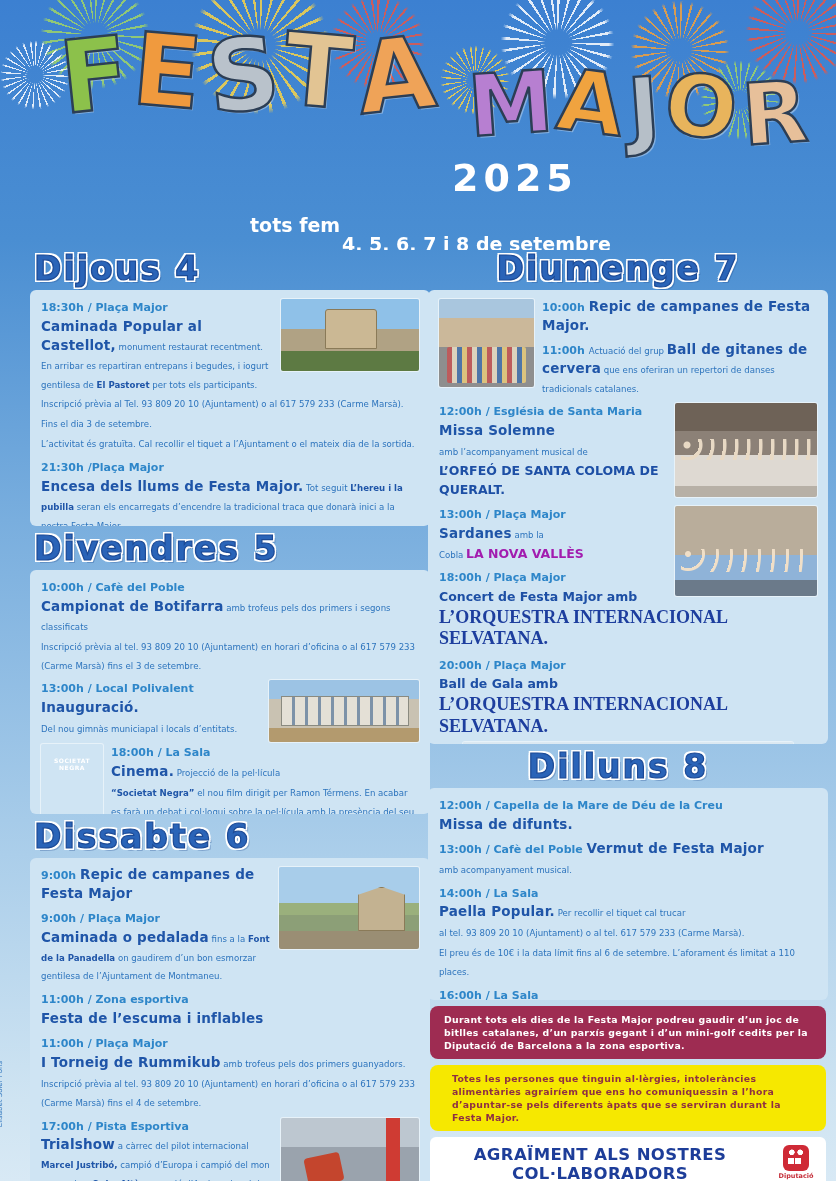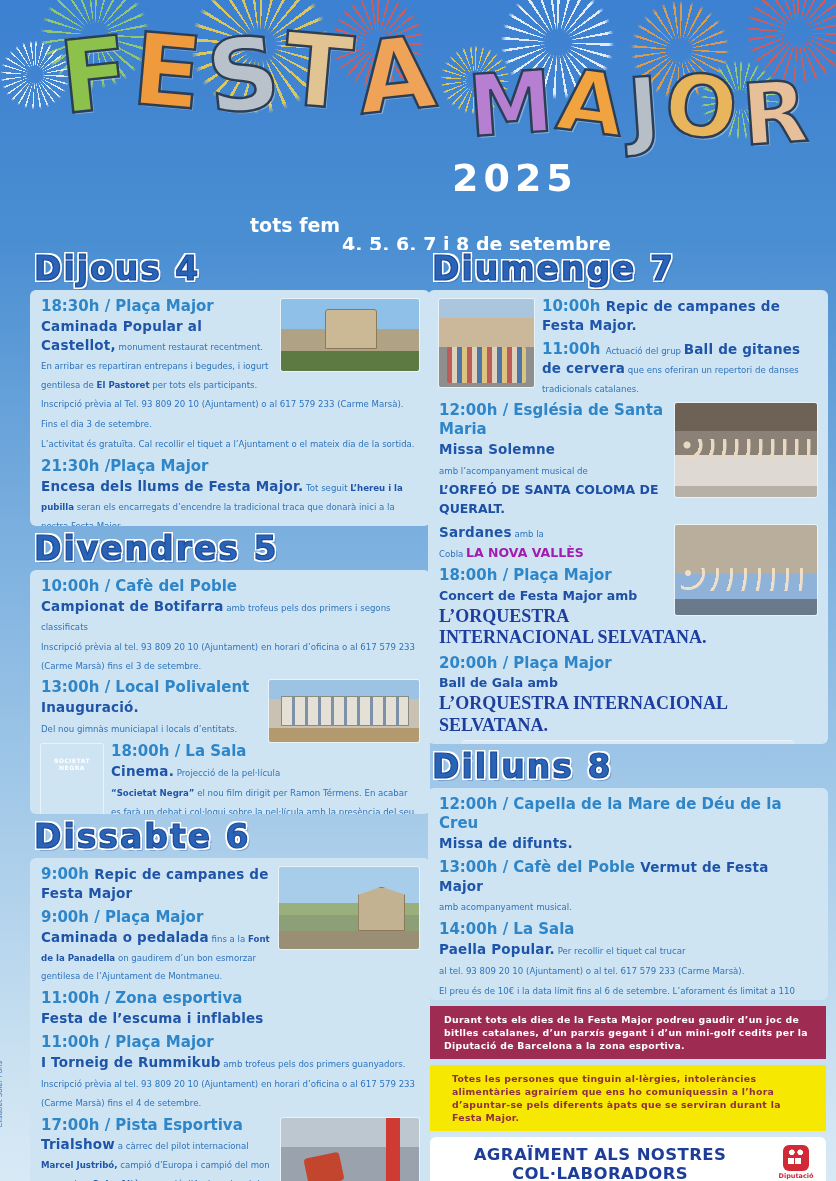--- a/index.html
+++ b/index.html
@@ -24,29 +24,29 @@
   .hdr-tots{position:absolute;left:250px;top:214px;font-size:19px;font-weight:bold;color:#fff}
   .hdr-town{position:absolute;left:334px;top:190px;font-size:42px;font-weight:800;color:#fff;letter-spacing:1px}
   .hdr-dates{position:absolute;left:342px;top:233px;font-size:19px;font-weight:800;color:#fff}
   
   .col{position:absolute;top:250px}
   #col-left{left:30px;width:400px}
   #col-right{left:428px;width:400px}
   .day-title{font-size:33px;line-height:38px;font-weight:700;color:#2a64b8;letter-spacing:2px;margin:0 0 2px 4px;
     -webkit-text-stroke:1.2px #1c4a96;
     text-shadow:2px 0 0 #fff,-2px 0 0 #fff,0 2px 0 #fff,0 -2px 0 #fff,2px 2px 0 #fff,-2px 2px 0 #fff,2px -2px 0 #fff,-2px -2px 0 #fff,3px 3px 0 rgba(30,70,140,.3)}
-  .day-title.align-right{text-align:left;margin-right:24px}
+  .day-title.align-right{text-align:center;margin-right:24px}
   .day-title+.panel{margin-bottom:4px}
   .panel{background:#cfe4f3;border-radius:6px;padding:7px 11px;overflow:hidden}
   .panel-dijous{height:222px}.panel-divendres{height:230px}.panel-dissabte{height:320px}
   .panel-diumenge{height:440px}.panel-dilluns{height:198px}
   .event{margin-bottom:5px}
   .line{margin:0 0 1px;line-height:1.18}
   .line.center{text-align:left}
-  .tm{color:#2e86c9;font-weight:bold;font-size:15px}
+  .tm{color:#2e86c9;font-weight:bold;font-size:11px}
   .tt{color:#1f55a8;font-weight:800;font-size:13.5px;letter-spacing:.2px}
   .bd{color:#2d74bd;font-size:8.6px}
   .bb{color:#1f55a8;font-weight:bold;font-size:8.6px}
   .bg{color:#a21caf;font-weight:800;font-size:12.5px}
   .sf{font-family:"Liberation Serif","DejaVu Serif",serif;color:#1d3e9e;font-weight:bold;font-size:18px}
   .cb{color:#1d4fa5;font-weight:800;font-size:12.5px}
   
   .photo{float:right;margin:2px 0 4px 8px;border-radius:2px;position:relative;overflow:hidden;box-shadow:0 0 0 1px rgba(255,255,255,.5)}
   .photo.left{float:left;margin:2px 8px 4px 0}
   .photo.center{float:none;clear:both;display:block;margin:4px auto 0}
@@ -63,21 +63,21 @@
   .ph-gitanes{background:linear-gradient(180deg,#a9c6de 0 22%,#cbb89a 22% 55%,#8e8e8e 55%)}
   .ph-gitanes::after{content:"";position:absolute;left:8%;bottom:4%;width:84%;height:42%;background:repeating-linear-gradient(90deg,#c94f4f 0 5px,#f0e3c8 5px 10px,#3f6fae 10px 15px,#efd07a 15px 20px);opacity:.8;border-radius:2px}
   .ph-choir{background:linear-gradient(180deg,#6e6257 0 30%,#8c8177 30% 55%,#ded9d2 55% 88%,#b7b0a6 88%)}
   .ph-choir::after{content:"";position:absolute;left:4%;top:38%;width:92%;height:22%;background:repeating-radial-gradient(circle at 6px 6px,#e8d9c4 0 3px,transparent 4px 12px)}
   .ph-cobla{background:linear-gradient(180deg,#b9ad9b 0 55%,#8fb3d8 55% 82%,#6b7a8a 82%)}
   .ph-cobla::after{content:"";position:absolute;left:4%;top:48%;width:92%;height:26%;background:repeating-radial-gradient(circle at 7px 5px,#f0dfc8 0 2.5px,transparent 3.5px 14px)}
   .ph-selvatana{background:linear-gradient(180deg,#dce9f2 0 62%,#30354a 62% 96%,#20243a 96%)}
   .ph-selvatana::after{content:"";position:absolute;left:2%;bottom:4%;width:96%;height:34%;background:repeating-linear-gradient(90deg,#14141c 0 14px,#3a2430 14px 20px,#23233te 20px 21px,#23233a 20px 26px)}
   .cap-top{position:relative;text-align:center;color:#b4923c;font-size:9px;font-weight:bold;letter-spacing:3px;margin-top:8px;z-index:2}
   
-  .notice{border-radius:0;padding:7px 14px;margin:6px 2px 0;font-weight:bold;line-height:1.4;font-size:9.3px;letter-spacing:.3px}
+  .notice{border-radius:8px;padding:7px 14px;margin:6px 2px 0;font-weight:bold;line-height:1.4;font-size:9.3px;letter-spacing:.3px}
   .notice-maroon{background:#9e2c52;color:#fff}
   .notice-yellow{background:#f6e800;color:#8e2f42;padding-left:22px;padding-right:22px}
   .agraiment{background:#fff;border-radius:6px;margin:6px 2px 0;padding:6px 8px;position:relative;min-height:100px}
   .agr-title{font-size:16.5px;font-weight:800;color:#1d3d99;text-align:center;letter-spacing:.4px;width:calc(100% - 56px);margin:2px 0 4px}
   .logo-col{position:absolute;right:4px;top:8px;width:52px;text-align:center}
   .dipu-logo{width:26px;height:26px;border-radius:6px;margin:0 auto;background-color:#cf2a36;background-repeat:no-repeat;
     background-image:radial-gradient(circle at 34% 28%,#fff 0 2.6px,transparent 3px),radial-gradient(circle at 66% 28%,#fff 0 2.6px,transparent 3px),linear-gradient(#fff,#fff),linear-gradient(#fff,#fff);
     background-size:100% 100%,100% 100%,6px 6px,6px 6px;background-position:0 0,0 0,24% 62%,58% 62%}
   .dipu-label{font-size:6.5px;color:#c52f3a;font-weight:bold;line-height:1.15;margin-top:2px}
   .credit{position:absolute;left:4px;bottom:48px;transform:rotate(-90deg);transform-origin:left bottom;font-size:7px;color:#2d74bd;white-space:nowrap}
@@ -182,20 +182,21 @@
         </div>
         <div class="event">
           <div class="photo ph-choir right" style="width: 142px; height: 94px;"></div>
           <p class="line"><span class="tm">12:00h / Església de Santa Maria</span></p>
           <p class="line"><span class="tt">Missa Solemne</span></p>
           <p class="line"><span class="bd">amb l’acompanyament musical de</span></p>
           <p class="line center"><span class="cb">L’ORFEÓ DE SANTA COLOMA DE QUERALT.</span></p>
         </div>
         <div class="event">
           <div class="photo ph-cobla right" style="width: 142px; height: 90px;"></div>
+          <p class="line"><span class="tm">13:00h / Plaça Major</span></p>
           <p class="line"><span class="tt">Sardanes</span><span class="bd"> amb la</span></p>
           <p class="line"><span class="bd">Cobla </span><span class="bg">LA NOVA VALLÈS</span></p>
         </div>
         <div class="event">
           <p class="line"><span class="tm">18:00h / Plaça Major</span></p>
           <p class="line center"><span class="cb">Concert de Festa Major amb</span></p>
           <p class="line center"><span class="sf">L’ORQUESTRA INTERNACIONAL SELVATANA.</span></p>
         </div>
         <div class="event">
           <p class="line"><span class="tm">20:00h / Plaça Major</span></p>

